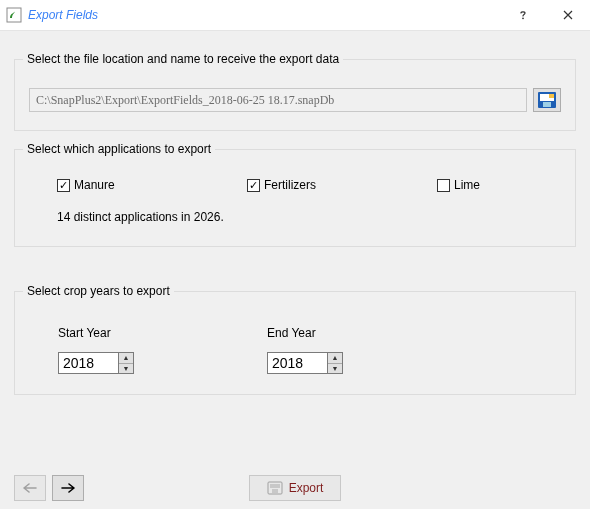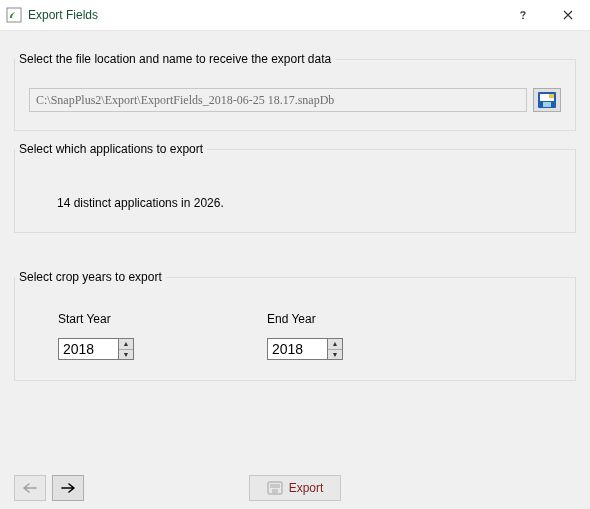--- a/index.html
+++ b/index.html
@@ -30,21 +30,22 @@
   }
   .titlebar .app-icon {
     width: 16px; height: 16px;
     margin-right: 6px;
     display: inline-flex;
     align-items: center;
     justify-content: center;
   }
   .titlebar .title {
     flex: 0 0 auto;
-    color: #14532d;
+    color: #3b82f6;
+    font-style: italic;
   }
   .titlebar .spacer { flex: 1; }
   .titlebar .tb-btn {
     width: 45px;
     height: 30px;
     display: flex;
     align-items: center;
     justify-content: center;
     color: #333;
   }
@@ -63,21 +64,21 @@
   .group {
     border: 1px solid #dcdcdc;
     margin: 18px 6px 0 6px;
     padding: 28px 14px 18px 14px;
     position: relative;
     box-sizing: border-box;
   }
   .group .legend {
     position: absolute;
     top: -8px;
-    left: 0;
+    left: 8px;
     background: #f0f0f0;
     padding: 0 4px;
     font-size: 12px;
     color: #000;
   }
 
   
   .path-row {
     display: flex;
     align-items: stretch;
@@ -260,20 +261,34 @@
             <rect x="3" y="3" width="14" height="7" fill="#fff"></rect>
             <rect x="6" y="11" width="8" height="5" fill="#9ed0e6"></rect>
             <rect x="12" y="3" width="5" height="4" fill="#f6c044"></rect>
           </svg>
         </button>
       </div>
     </div>
 
     <div class="group" style="padding-bottom:22px;">
       <span class="legend">Select which applications to export</span>
+      <div class="check-row">
+        <label class="check-item">
+          <span class="chk checked"></span>
+          <span>Manure</span>
+        </label>
+        <label class="check-item">
+          <span class="chk checked"></span>
+          <span>Fertilizers</span>
+        </label>
+        <label class="check-item">
+          <span class="chk"></span>
+          <span>Lime</span>
+        </label>
+      </div>
       <div class="status-line">14 distinct applications in 2026.</div>
     </div>
 
     <div class="group" style="margin-top:44px; padding-top:34px; padding-bottom:20px;">
       <span class="legend">Select crop years to export</span>
       <div class="year-row">
         <div class="year-col">
           <span class="year-label">Start Year</span>
           <div class="spinner">
             <input type="text" value="2018" style="">

